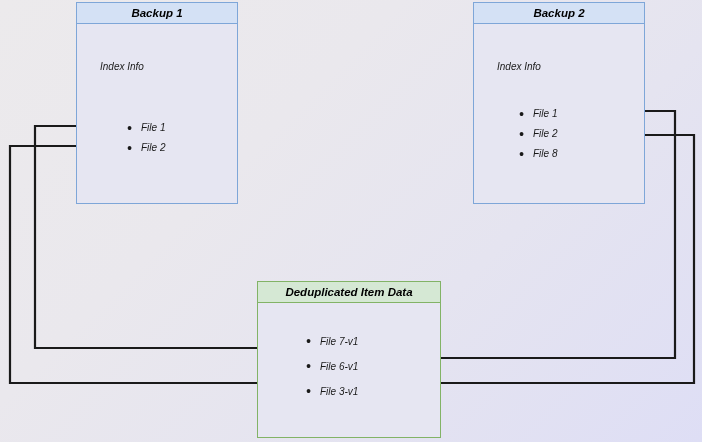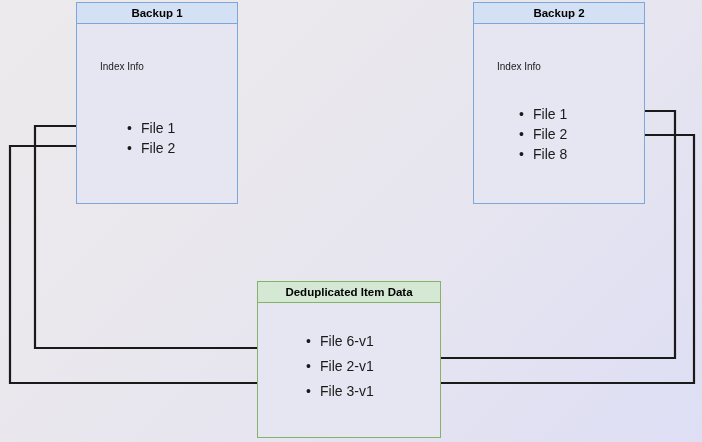--- a/index.html
+++ b/index.html
@@ -25,20 +25,21 @@
     top: 0;
     width: 702px;
     height: 442px;
     overflow: visible;
   }
   .node {
     position: absolute;
     box-sizing: border-box;
     border: 1px solid #7ea6d8;
     background: #e6e6f2;
+    font-style: italic;
   }
   .node.green {
     border: 1px solid #82b366;
     background: #e6e6f2;
   }
   .node-header {
     box-sizing: border-box;
     height: 21px;
     line-height: 20px;
     text-align: center;
@@ -63,21 +64,21 @@
     white-space: nowrap;
   }
   ul.file-list {
     position: absolute;
     margin: 0;
     padding: 0;
     list-style: none;
   }
   ul.file-list li {
     position: relative;
-    font-size: 14px;
+    font-size: 10px;
     color: #1a1a1a;
     line-height: 20px;
     height: 20px;
     padding-left: 14px;
     white-space: nowrap;
   }
   ul.file-list li::before {
     content: "\2022";
     position: absolute;
     left: 0;
@@ -137,20 +138,20 @@
         <li>File 2</li>
         <li>File 8</li>
       </ul>
     </div>
   </div>
 
   <div class="node green" style="left:257px; top:281px; width:184px; height:157px;">
     <div class="node-header">Deduplicated Item Data</div>
     <div class="node-body">
       <ul class="file-list wide" style="left:48px; top:26px;">
+        <li>File 7-v1</li>
         <li>File 6-v1</li>
-        <li>File 2-v1</li>
         <li>File 3-v1</li>
       </ul>
     </div>
   </div>
 
 </div>
 
 </body></html>

